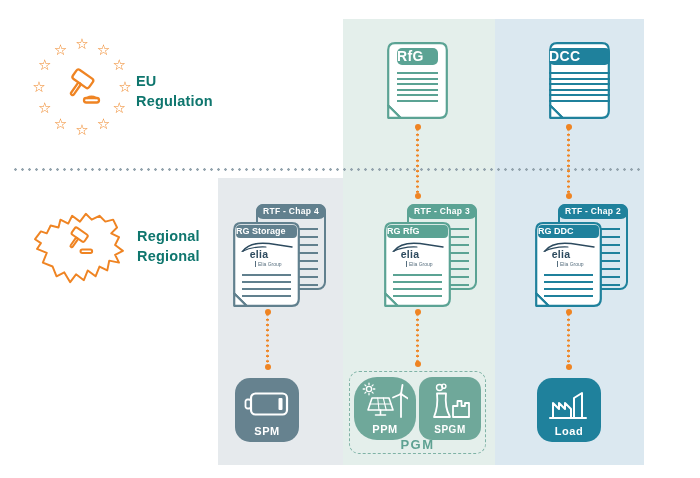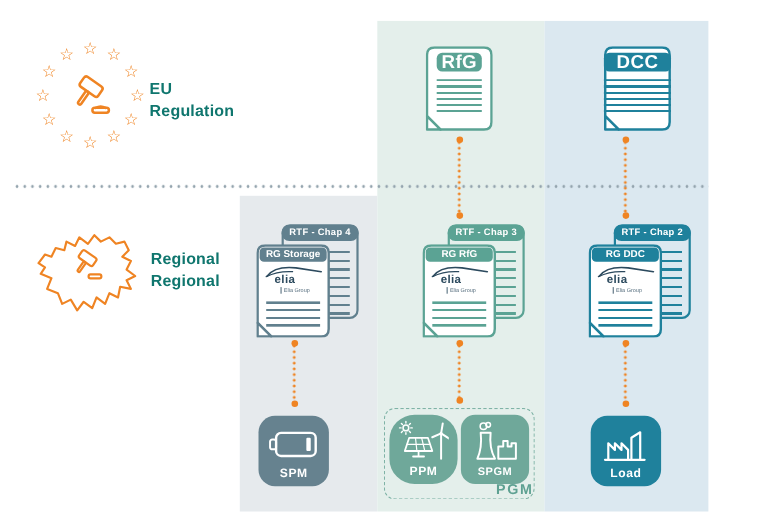--- a/index.html
+++ b/index.html
@@ -20,37 +20,37 @@
      transform:translate(-50%,-56%) rotate(var(--a)) translateY(-43px) rotate(calc(-1 * var(--a)));}
   .gavel{position:absolute;color:#EF8423;}
   .gavel svg{width:100%;height:100%;}
   .belgium{position:absolute;left:30px;top:206px;width:96px;height:82px;}
 
   
   .doc{position:absolute;}
   .doc svg.page{position:absolute;left:0;top:0;width:100%;height:100%;}
   .doc svg.page path{fill:#fff;stroke:var(--c);stroke-width:2.2;stroke-linejoin:round;}
   .doc-label{position:absolute;left:10px;right:10px;top:6px;height:17px;border-radius:5px;background:var(--c);
-     color:#fff;font-size:17px;font-weight:bold;line-height:17px;text-align:center;letter-spacing:.4px;}
+     color:#fff;font-size:14px;font-weight:bold;line-height:17px;text-align:left;letter-spacing:.4px;}
   .doc-lines{position:absolute;left:10px;right:10px;top:30px;height:31px;
      background:repeating-linear-gradient(to bottom,var(--c) 0 2px,rgba(0,0,0,0) 2px 5.6px);}
 
   
   .stack{position:absolute;width:95px;height:104px;}
   .backdoc{position:absolute;left:23px;top:0;width:70px;height:86px;border:2px solid var(--c);
      border-radius:8px;box-sizing:border-box;background:transparent;}
   .backdoc-lines{position:absolute;left:32px;top:24px;width:53px;height:60px;
      background:repeating-linear-gradient(to bottom,var(--c) 0 2px,rgba(0,0,0,0) 2px 8px);}
   .stack-tag{position:absolute;left:23px;top:0;width:70px;height:15px;border-radius:7px;background:var(--c);
      color:#fff;font-size:8.5px;font-weight:bold;line-height:15px;text-align:center;letter-spacing:.3px;z-index:2;}
   .frontdoc{position:absolute;left:0;top:18px;width:67px;height:85px;z-index:3;}
   .frontdoc svg.page{position:absolute;left:0;top:0;width:100%;height:100%;}
   .frontdoc svg.page path{fill:#fff;stroke:var(--c);stroke-width:2.2;stroke-linejoin:round;}
   .front-label{position:absolute;left:3px;top:3px;width:61px;height:13px;border-radius:4px;background:var(--c);
-     color:#fff;font-size:9px;font-weight:bold;line-height:13px;text-align:center;}
+     color:#fff;font-size:9px;font-weight:bold;line-height:13px;text-align:left;}
   .front-lines{position:absolute;left:9px;top:52px;width:49px;height:23px;
      background:repeating-linear-gradient(to bottom,var(--c) 0 2px,rgba(0,0,0,0) 2px 7px);}
   .elia{position:absolute;left:6px;top:19px;width:55px;height:30px;color:#2C4A5E;}
   .elia svg{position:absolute;left:0;top:0;width:55px;height:12px;}
   .elia .elia-name{position:absolute;left:0;top:7px;width:40px;text-align:center;
      font-size:10.5px;font-weight:bold;letter-spacing:.3px;}
   .elia .elia-group{position:absolute;left:16px;top:20px;font-size:5px;opacity:.8;
      border-left:1px solid #2C4A5E;padding-left:2px;white-space:nowrap;}
 
   
@@ -64,21 +64,21 @@
   .unit{position:absolute;color:#fff;}
   .unit svg{position:absolute;left:50%;transform:translateX(-50%);}
   .unit-label{position:absolute;bottom:5px;width:100%;text-align:center;font-weight:bold;
      color:#fff;letter-spacing:.5px;}
   .unit-spm{left:235px;top:378px;width:64px;height:64px;border-radius:15px;background:#66828F;}
   .unit-ppm{left:354px;top:377px;width:62px;height:63px;border-radius:23px;background:#6FA89A;}
   .unit-spgm{left:419px;top:377px;width:62px;height:63px;border-radius:13px;background:#6FA89A;}
   .unit-load{left:537px;top:378px;width:64px;height:64px;border-radius:15px;background:#1F819C;}
   .pgm-box{position:absolute;left:349px;top:371px;width:137px;height:83px;box-sizing:border-box;
      border:1.6px dashed #7FB3A6;border-radius:10px;}
-  .pgm-label{position:absolute;left:0;bottom:1px;width:100%;text-align:right;color:#5EA192;
+  .pgm-label{position:absolute;left:0;bottom:1px;width:100%;text-align:center;color:#5EA192;
      font-size:13px;font-weight:bold;letter-spacing:1.5px;}
   .icon-stroke{fill:none;stroke:#fff;stroke-linecap:round;stroke-linejoin:round;}
 </style>
 </head>
 <body>
 
 <div class="canvas">
 
   <div class="col col-storage"></div>
   <div class="col col-pgm"></div>

